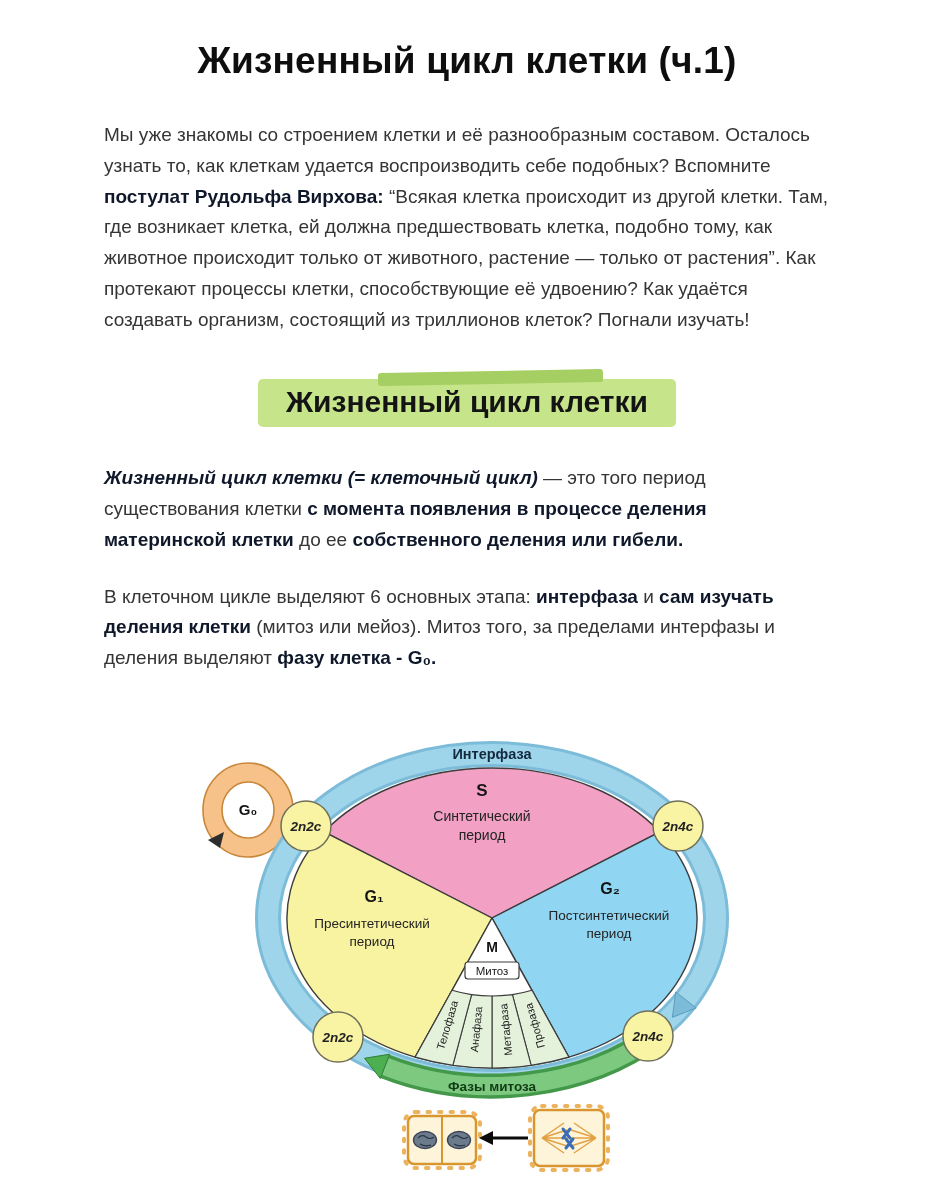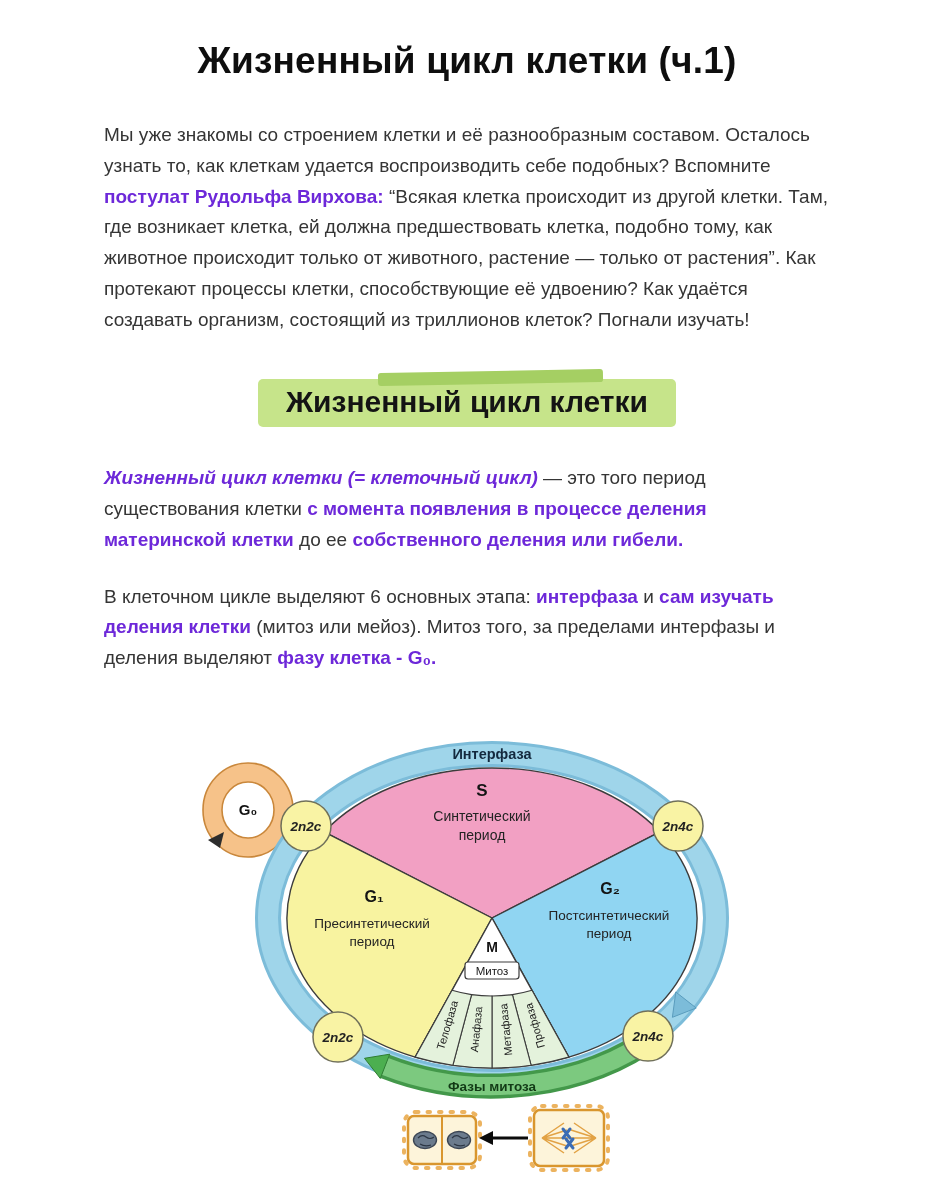--- a/index.html
+++ b/index.html
@@ -2,21 +2,21 @@
 <html lang="ru"><head>
 <meta charset="utf-8">
 <style>
   html,body { margin:0; padding:0; background:#ffffff; }
   body { font-family:"Liberation Sans","DejaVu Sans",sans-serif; color:#303030; }
   .page { width:798px; min-height:1200px; margin:0 auto; box-sizing:border-box;
           padding:30px 36px 40px; background:#ffffff; }
   .title { font-size:37px; font-weight:800; text-align:center; color:#0e0e0e;
            margin:10px 0 38px; letter-spacing:.2px; }
   .body-text { font-size:19px; line-height:1.62; margin:0 0 26px; color:#353535; }
-  .body-text strong { color:#6d28d9; font-weight:700; }
+  .body-text strong { color:#0f172a; font-weight:700; }
   .term { color:#22409a; font-weight:700;font-style:italic; }
   .section-heading-row { text-align:center; margin:44px 0 36px; position:relative; }
   .highlight { position:relative; display:inline-block; font-size:30px; font-weight:800;
                color:#141414; background:#c6e48a; padding:6px 28px 8px; border-radius:5px; }
   .highlight::before { content:""; position:absolute; top:-8px; left:120px; width:225px;
                height:13px; background:#a5cf63; border-radius:3px; transform:rotate(-1deg); }
   .hl-text { position:relative; }
   figure.diagram { margin:64px 0 0; text-align:center; }
   svg text { font-family:"Liberation Sans","DejaVu Sans",sans-serif; }
 </style>

